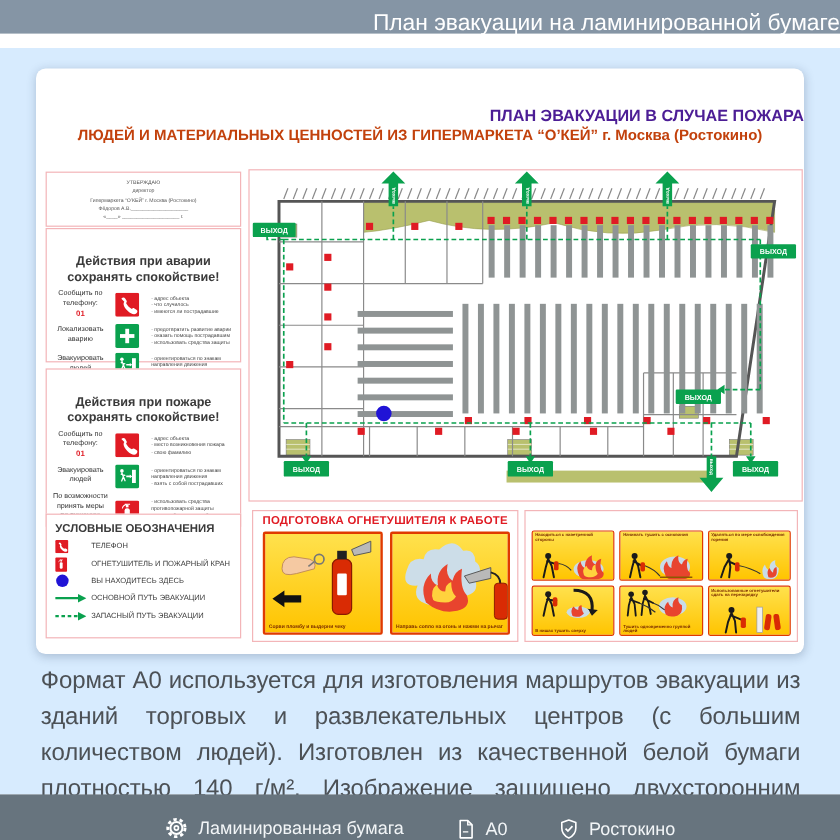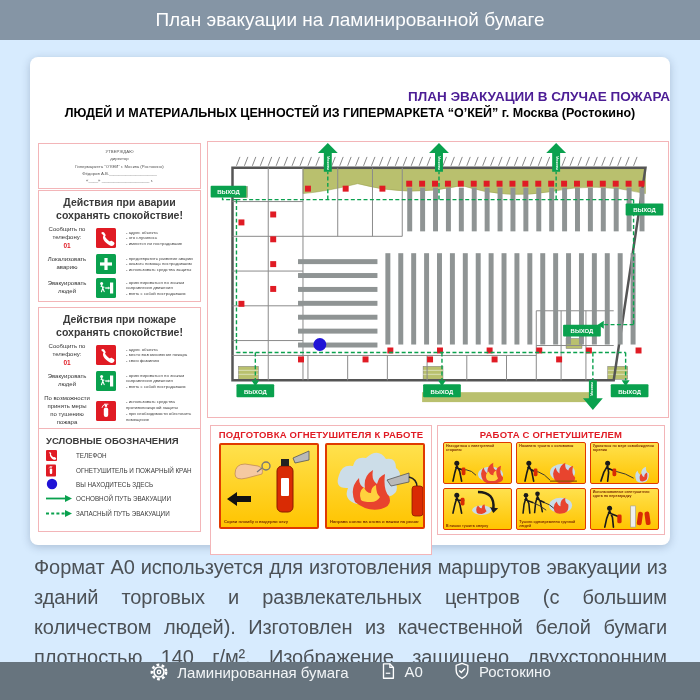--- a/index.html
+++ b/index.html
@@ -1,32 +1,32 @@
 <!DOCTYPE html>
 <html><head>
 <meta charset="utf-8">
 <style>
   *{margin:0;padding:0;box-sizing:border-box}
   html,body{width:700px;height:700px;overflow:hidden;font-family:"Liberation Sans",sans-serif}
-  .header{position:absolute;left:0;top:0;width:700px;height:40px;background:#8595a5;color:#fff;
-          font-size:19px;text-align:center;line-height:40px}
+  .header{position:absolute;left:0;top:0;width:700px;height:28px;background:#8595a5;color:#fff;
+          font-size:19px;text-align:right;line-height:40px}
   .stage{position:absolute;left:0;top:40px;width:700px;height:622px;background:#d7ebfe}
   .poster{position:absolute;left:30px;top:17px;width:640px;height:488px;background:#fff;border-radius:8px;
           box-shadow:0 2px 8px rgba(40,60,90,.25)}
   .ptitle1{position:absolute;top:32px;left:0;width:100%;text-align:right;font-size:13.5px;font-weight:bold;color:#4c1d95}
-  .ptitle2{position:absolute;top:49px;left:0;width:100%;text-align:center;font-size:12.5px;font-weight:bold;color:#000000}
+  .ptitle2{position:absolute;top:49px;left:0;width:100%;text-align:center;font-size:12.5px;font-weight:bold;color:#c2410c}
   .pbox{position:absolute;border:1px solid #f3b5b8;background:#fff}
   .approval{left:8px;top:86px;width:163px;height:46px;padding-top:4px;text-align:center;color:#555;font-size:4.3px;line-height:1.7}
   .panel-a{left:8px;top:133px;width:163px;height:112px}
   .panel-f{left:8px;top:250px;width:163px;height:132px}
   .legendb{left:8px;top:371px;width:163px;height:104px}
   .planbox{left:177px;top:84px;width:462px;height:277px}
-  .prep{left:180px;top:368px;width:222px;height:130px}
+  .prep{left:180px;top:368px;width:222px;height:110px}
   .work{left:407px;top:368px;width:228px;height:110px}
-  .ptit{font-size:10.5px;font-weight:bold;color:#3a3a3a;text-align:center;line-height:1.25;margin-top:5px}
+  .ptit{font-size:10.5px;font-weight:bold;color:#3a3a3a;text-align:center;line-height:1.25;margin-top:21px}
   .ltit{font-size:9.5px;font-weight:bold;color:#3a3a3a;margin:6px 0 3px 7px}
   .prow{display:grid;grid-template-columns:46px 24px 1fr;column-gap:6px;align-items:center;margin:4px 2px 0 5px}
   .rlabel{font-size:6px;color:#333;text-align:center;line-height:1.3}
   .accent{display:block;color:#e01b24;font-weight:bold;font-size:6.5px}
   .accent:empty{display:none}
   .rnotes .note{font-size:4.3px;color:#444;line-height:1.35}
   .note::before{content:"- "}
   .lrow{display:grid;grid-template-columns:30px 1fr;align-items:center;margin:2px 0 2px 7px;height:12.5px}
   .llab{font-size:6.3px;color:#3a3a3a}
   .yellow-title{font-size:9.5px;font-weight:bold;color:#e01b24;text-align:center;margin-top:3px;letter-spacing:.2px}
@@ -34,21 +34,21 @@
   .ycap{position:absolute;left:3px;right:3px;font-size:4.2px;font-weight:bold;color:#7c2d00;line-height:1.2}
   .wgrid{position:absolute;left:5px;right:5px;top:16px;bottom:4px;display:grid;grid-template-columns:1fr 1fr 1fr;grid-template-rows:1fr 1fr;gap:4px}
   .wcard{position:relative;border:1.5px solid #e03a00;background:linear-gradient(180deg,#ffe14d,#ffc400);border-radius:2px;overflow:hidden}
   .wcap{position:absolute;left:2px;right:2px;font-size:3.6px;font-weight:bold;color:#7c2d00;line-height:1.15}
   .wcap.top{top:1px}.wcap.bot{bottom:1px}
   .wc-ill{position:absolute;left:1px;width:64px;height:25px}
   .wc-ill.bot{bottom:0}.wc-ill.top{top:1px}
   .desc{position:absolute;left:34px;top:512px;width:633px;font-size:20px;line-height:1.5;color:#4c5156;
         text-align:justify;letter-spacing:-.1px}
   .footer{position:absolute;left:0;top:662px;width:700px;height:38px;background:#67747e;display:flex;
-          align-items:flex-start;justify-content:center;gap:30px}
+          align-items:flex-end;justify-content:center;gap:42px}
   .fitem{display:flex;align-items:center;gap:8px;color:#f2f5f7;font-size:15px}
   .fitem svg{display:block}
   .ricon svg,.licon svg{display:block}
 </style>
 </head>
 <body>
 
 <div class="header">
   <span>План эвакуации на ламинированной бумаге</span>
 </div>
@@ -442,21 +442,20 @@
           <path d="M34,54 q-3,-8 3,-13 q2,6 7,6 q0,-6 5,-8 q0,9 4,12 q-3,5 -9,5 q-8,0 -10,-2 z" fill="#ffd23d"></path>
           <path d="M60,34 L82,27 L82,36 L64,40 Z" fill="#b9b9b9" stroke="#555" stroke-width="0.8"></path>
           <path d="M82,31 q8,2 8,10" stroke="#222" stroke-width="1.6" fill="none"></path>
           <rect x="85" y="40" width="11" height="30" rx="3" fill="#d92b04" stroke="#8a1a00" stroke-width="0.8"></rect>
         </svg>
         <div class="ycap" style="bottom:3px">Направь сопло на огонь и нажми на рычаг</div>
       </div>
     </div>
 
     <div class="pbox work">
-      <div class="yellow-title">РАБОТА С ОГНЕТУШИТЕЛЕМ</div>
       <div class="wgrid">
         <div class="wcard">
           <div class="wcap top">Находиться с наветренной стороны</div>
           <svg class="wc-ill bot" viewBox="0 0 66 26">
               <ellipse cx="47" cy="17" rx="13" ry="8" fill="#c9dce8"></ellipse>
               <path d="M39,23 q-4,-8 1,-13 q1,5 4,6 q-1,-8 6,-11 q-1,6 3,8 q1,-4 5,-5 q-2,9 2,12 q1,5 -6,6 q-12,2 -15,-3 z" fill="#e8442e"></path>
               <path d="M43,22 q-2,-5 2,-8 q2,4 5,4 q0,-4 3,-5 q0,6 2,8 q-2,3 -6,3 q-5,0 -6,-2 z" fill="#ffd23d"></path>
               <circle cx="12" cy="5.5" r="2.6" fill="#1a1a1a"></circle>
               <path d="M12,8 l-2,7 -2,9 M12,8 l3,6 2,10 M11,10 l9,3" stroke="#1a1a1a" stroke-width="1.7" fill="none" stroke-linecap="round"></path>
               <rect x="17" y="10" width="4" height="8" rx="1.5" fill="#d92b04"></rect>

